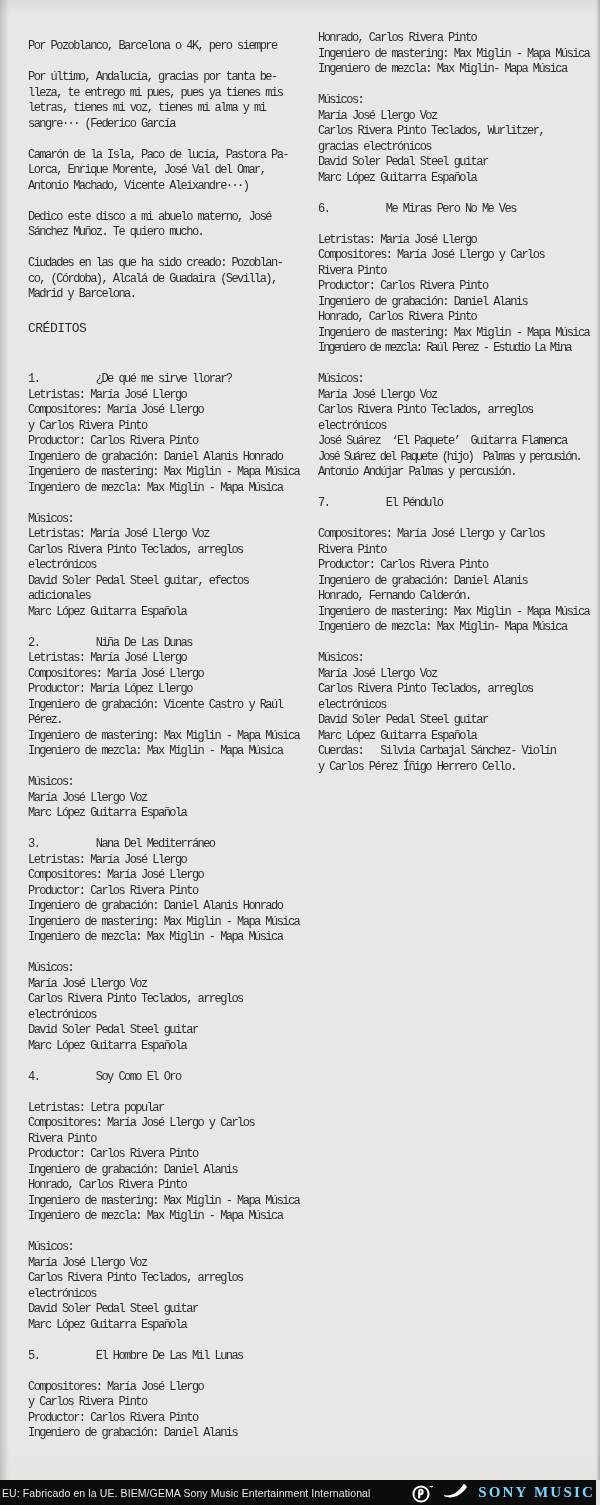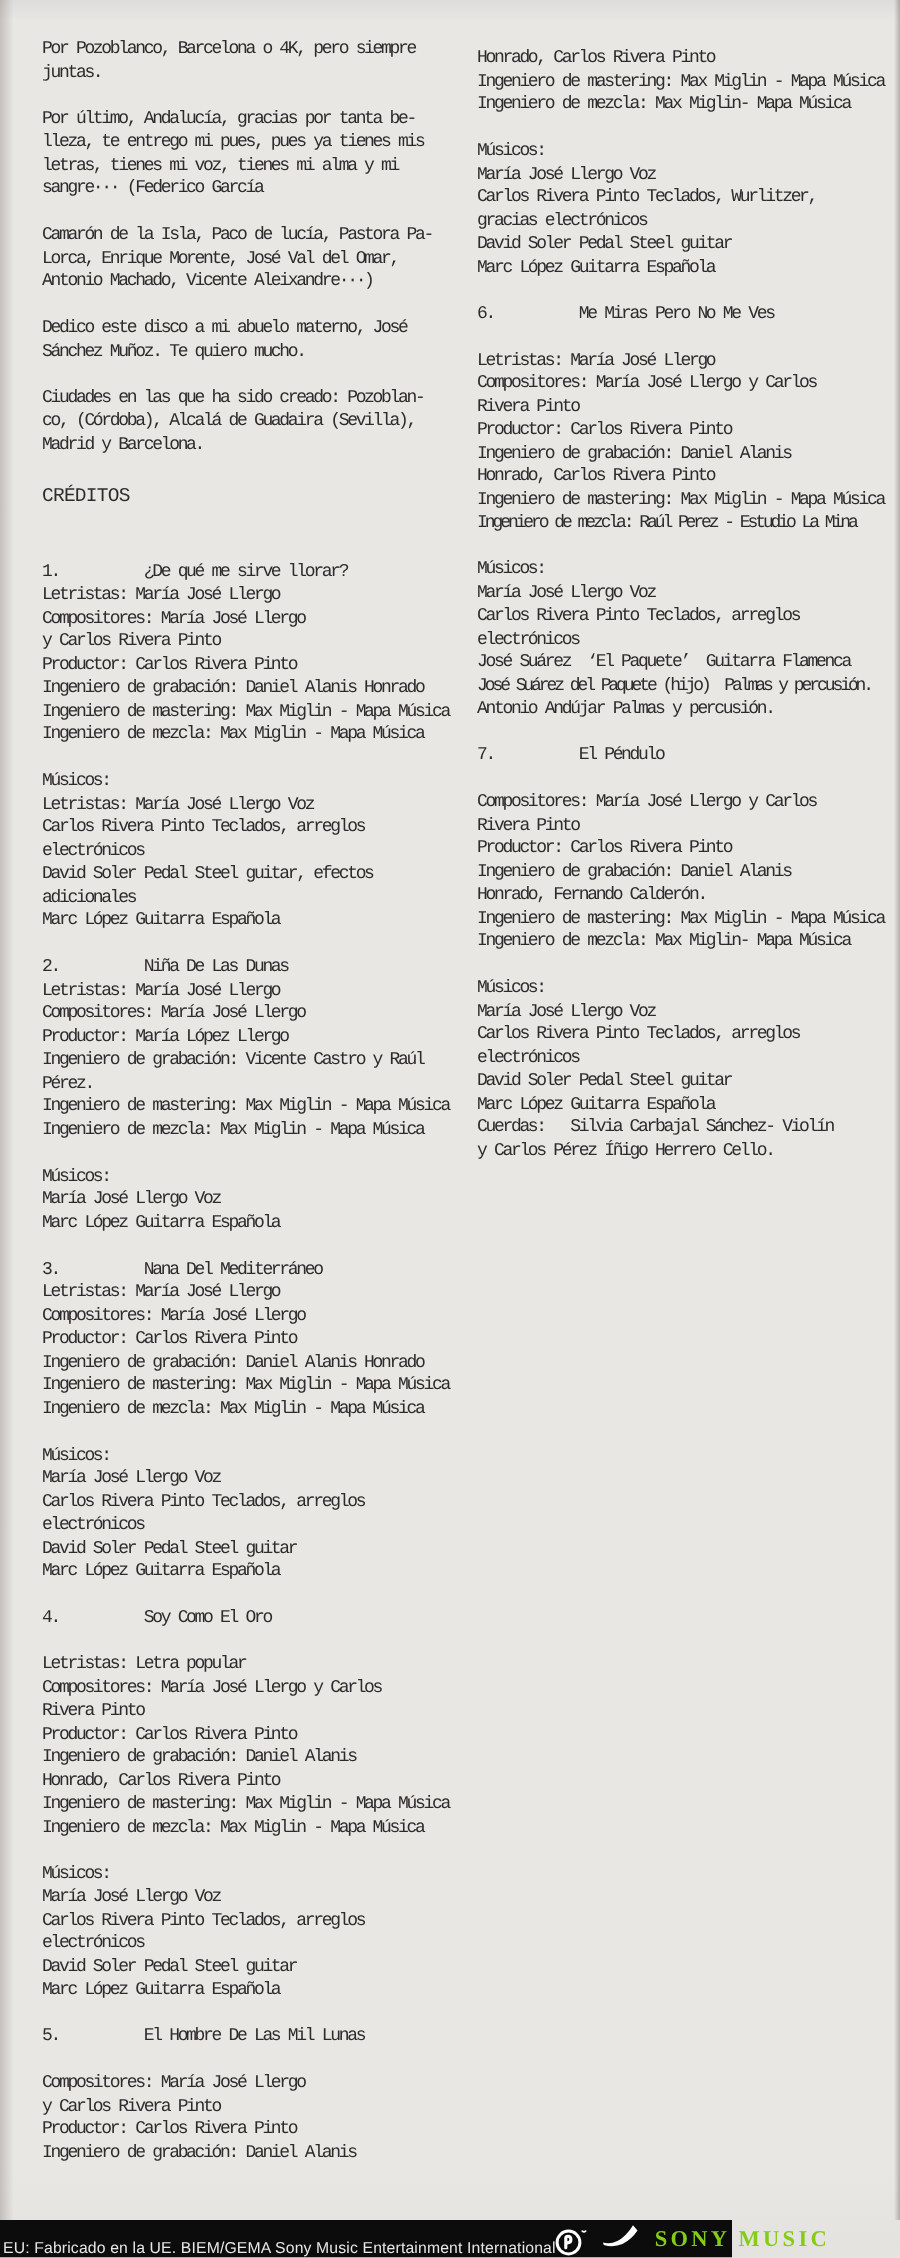--- a/index.html
+++ b/index.html
@@ -20,58 +20,57 @@
   .edge-right{
     position:absolute;right:0;top:0;width:4px;height:1480px;
     background:linear-gradient(270deg,rgba(50,45,40,0.30),rgba(50,45,40,0) 100%);
   }
   .col{
     position:absolute;
     font-size:12px;
     letter-spacing:-1.55px;
     line-height:15.5px;
   }
-  .col-left{left:28px;top:25px;width:272px;font-family:Liberation Mono, monospace;}
+  .col-left{left:28px;top:39px;width:272px;font-family:Liberation Mono, monospace;}
   .col-right{left:318px;top:31px;width:280px;}
   .block{margin:0 0 15.5px 0;}
   .block:last-child{margin-bottom:0;}
   .line{white-space:pre;}
   .line.tight{letter-spacing:-2.05px;}
   .block.heading{margin:13px 0 32px 0;}
   .block.heading .line{
     font-size:13px;line-height:22px;letter-spacing:-0.5px;font-weight:400;
   }
   .footer{
-    position:absolute;left:0;top:1480px;width:488px;height:25px;
+    position:absolute;left:0;top:1480px;width:596px;height:25px;
     background:#0c0c0c;color:#f2f2f2;
-    display:flex;align-items:flex-end;justify-content:space-between;
+    display:flex;align-items:center;justify-content:space-between;
     font-family:"Liberation Sans","DejaVu Sans",sans-serif;
   }
   .footer-left{
     font-size:10.5px;letter-spacing:0.1px;padding-left:2px;white-space:nowrap;
     color:#e8e8e8;
   }
   .footer-right{
     display:flex;align-items:center;gap:9px;padding-right:1px;white-space:nowrap;
   }
   .p-logo{display:flex;align-items:flex-start;}
   .brand{
     font-family:"Liberation Serif","DejaVu Serif",serif;
-    font-weight:700;font-size:15px;letter-spacing:2.2px;color:#84cc16;
+    font-weight:700;font-size:15px;letter-spacing:2.2px;color:#7dd3fc;
   }
 </style>
 </head>
 <body>
 
 <div class="scan-surface"></div>
 
 <div class="col col-left">
     <div class="block paragraph">
       <div class="line">Por Pozoblanco, Barcelona o 4K, pero siempre</div>
-      <div class="line">juntas.</div>
     </div>
     <div class="block paragraph">
       <div class="line">Por último, Andalucía, gracias por tanta be-</div>
       <div class="line">lleza, te entrego mi pues, pues ya tienes mis</div>
       <div class="line">letras, tienes mi voz, tienes mi alma y mi</div>
       <div class="line">sangre··· (Federico García</div>
     </div>
     <div class="block paragraph">
       <div class="line">Camarón de la Isla, Paco de lucía, Pastora Pa-</div>
       <div class="line">Lorca, Enrique Morente, José Val del Omar,</div>

